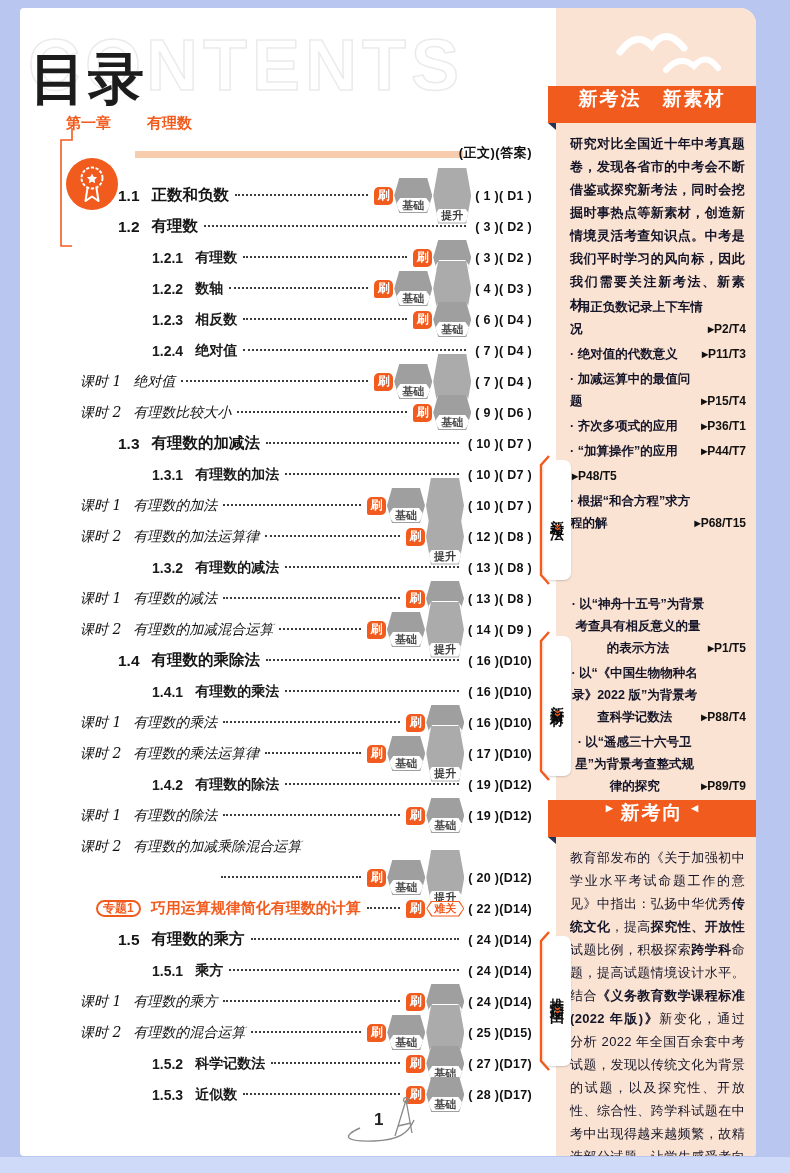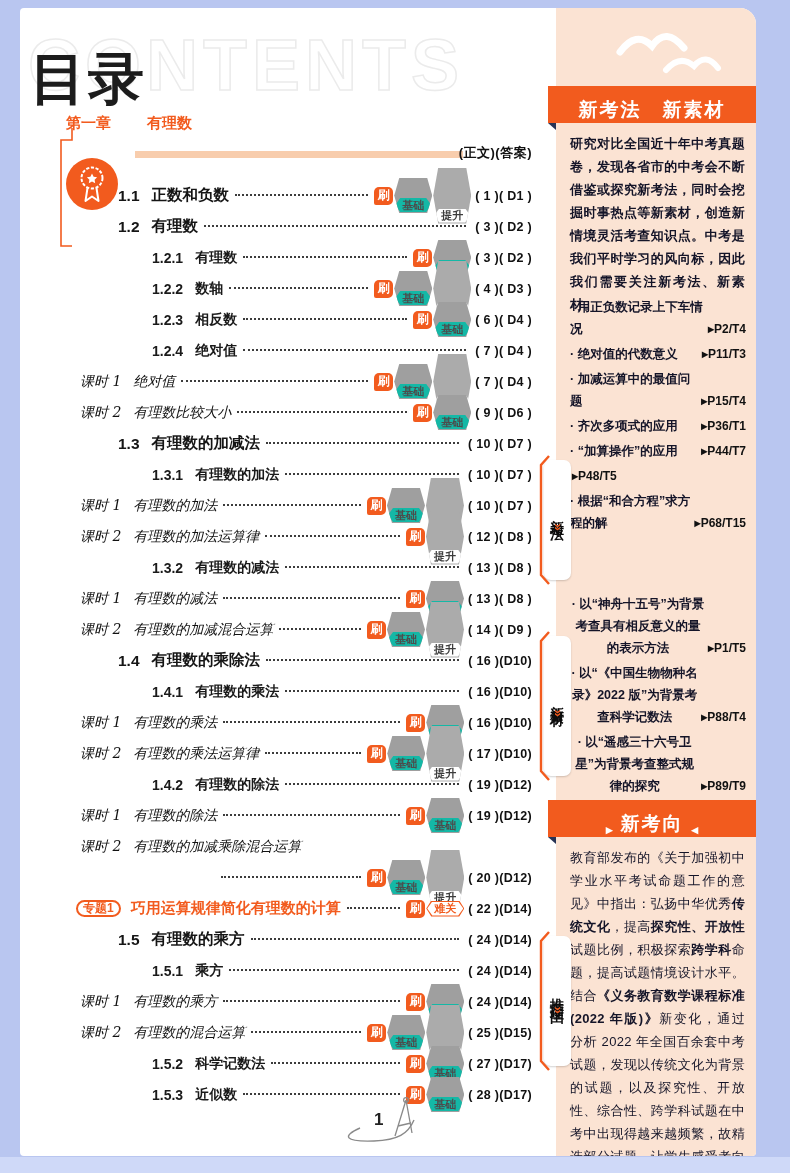--- a/index.html
+++ b/index.html
@@ -32,47 +32,47 @@
   .toc{position:absolute;left:0;top:172px;width:536px;z-index:2;padding-right:24px;}
   .row{display:flex;align-items:center;height:31px;}
   .row .num{font-weight:800;margin-right:12px;white-space:nowrap;}
   .row .ttl{white-space:nowrap;font-weight:800;}
   .row-l1{padding-left:98px;text-align:center;}
   .row-l1 .num,.row-l1 .ttl{font-size:15.5px;color:#151515;}
   .row-l2{padding-left:132px;align-items:center;}
   .row-l2 .num,.row-l2 .ttl{font-size:14px;color:#1a1a1a;font-weight:700;}
   .row-ks{padding-left:60px;}
   .row-ks .num,.row-ks .ttl{font-family:"DejaVu Serif",serif;font-style:italic;font-weight:500;font-size:14px;color:#111;}
-  .row-zt{padding-left:56px;text-align:center;}
+  .row-zt{padding-left:76px;text-align:center;}
   .row-zt .ttl{color:var(--orange);font-weight:800;font-size:15px;}
   .row-cont{padding-left:195px;}
   .leaders{flex:1;height:2px;border-bottom:2px dotted #3c3c3c;margin:0 6px;align-self:center;transform:translateY(-1px);}
   .ref{font-weight:700;font-size:12.5px;white-space:nowrap;margin-left:3px;letter-spacing:0.3px;color:#111;}
 
   .shua{width:19px;height:18px;border-radius:5px 5px 5px 2px;background:var(--orange);color:#fff;font-size:12px;font-weight:700;
     display:inline-flex;align-items:center;justify-content:center;margin-right:1px;flex:none;}
   .tag{--notch:5px;display:inline-flex;padding:1px;margin-right:1px;flex:none;
     clip-path:polygon(var(--notch) 0,calc(100% - var(--notch)) 0,100% 50%,calc(100% - var(--notch)) 100%,var(--notch) 100%,0 50%);}
   .tag-inner{display:flex;align-items:center;height:14px;padding:0 7px;font-size:11px;font-weight:600;
     clip-path:polygon(var(--notch) 0,calc(100% - var(--notch)) 0,100% 50%,calc(100% - var(--notch)) 100%,var(--notch) 100%,0 50%);}
-  .tag--basic{background:#9f9f9f;}.tag--basic .tag-inner{background:#14b8a6;color:#4c4c4c;margin-top:19px;}
+  .tag--basic{background:#9f9f9f;}.tag--basic .tag-inner{background:#ffffff;color:#4c4c4c;margin-top:19px;}
   .tag--advance{background:#ababab;}.tag--advance .tag-inner{background:#fff;color:#3c3c3c;margin-top:40px;}
   .tag--hard{background:var(--orange);}.tag--hard .tag-inner{background:#fff;color:var(--orange);}
   .zt-pill{border:2px solid var(--orange);color:var(--orange);border-radius:10px;font-size:12px;font-weight:700;
     padding:0 5px;height:17px;display:inline-flex;align-items:center;margin-right:10px;flex:none;}
 
   
   .doodle{position:absolute;left:318px;top:1088px;z-index:2;}
   .doodle .pg{position:absolute;left:36px;top:14px;font-size:17px;font-weight:700;color:#222;}
 
   
   .sidebar{position:absolute;left:536px;top:0;width:200px;height:100%;background:var(--peach);z-index:3;}
   .birds{position:absolute;left:58px;top:14px;}
   .banner{position:absolute;left:-8px;right:0;height:37px;background:var(--orange);color:#fff;
-    display:flex;align-items:flex-end;justify-content:center;font-weight:800;font-size:19px;letter-spacing:2px;}
+    display:flex;align-items:flex-start;justify-content:center;font-weight:800;font-size:19px;letter-spacing:2px;}
   .banner .fold{position:absolute;left:0;top:100%;}
   .banner1{top:78px;}
   .banner2{top:792px;gap:8px;}
   .banner2 .arr{font-size:13px;letter-spacing:0;}
   .sb-par{position:absolute;left:14px;right:11px;text-align:justify;font-size:13px;line-height:23px;
     font-weight:600;color:#141428;letter-spacing:0.3px;}
   .intro{top:124px;}
   .reason{top:838px;font-weight:500;}
   .reason b{font-weight:800;}
   .bullets{position:absolute;left:14px;right:10px;}

